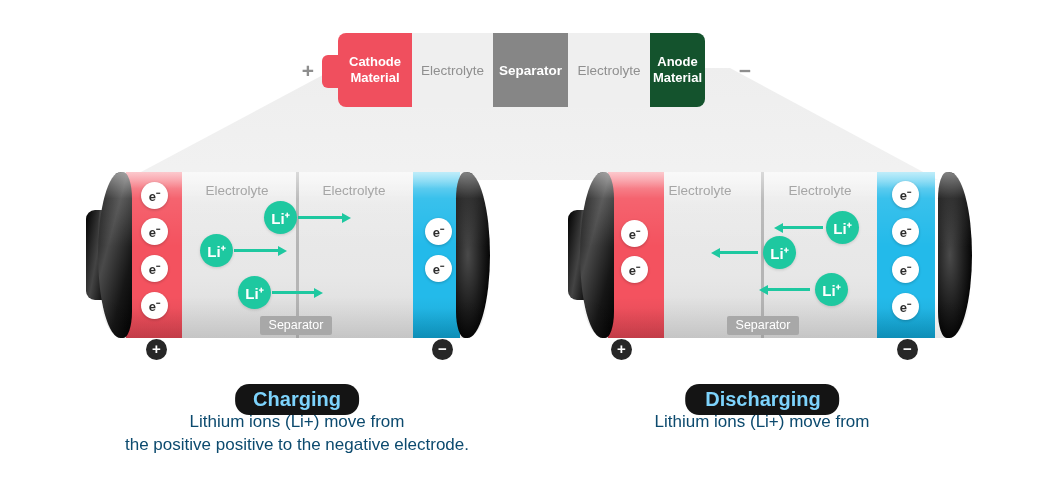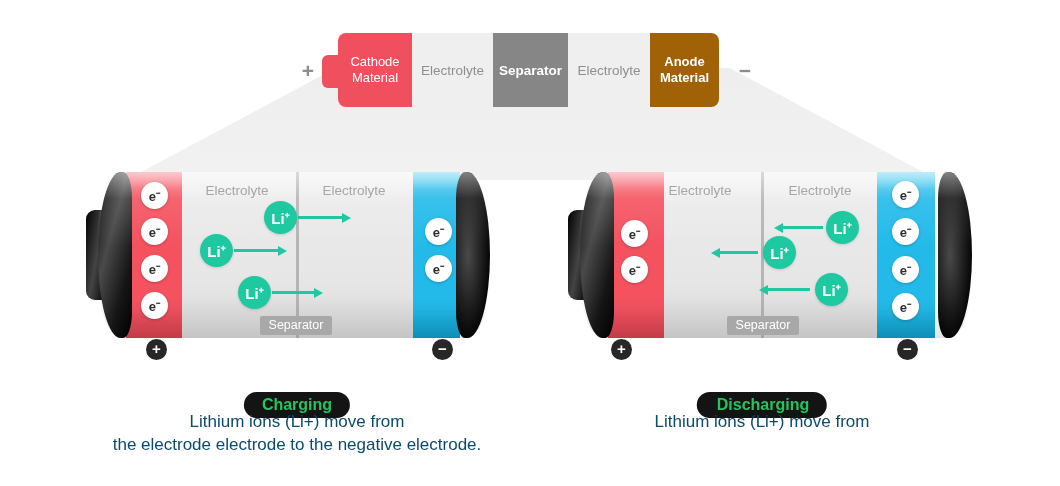--- a/index.html
+++ b/index.html
@@ -10,25 +10,25 @@
   .funnel{position:absolute;left:0;top:0;width:1060px;height:486px;z-index:0;
           clip-path:polygon(336px 68px,730px 68px,938px 180px,126px 180px);
           background:linear-gradient(180deg,#ececec 0%,#f4f4f4 55%,#fafafa 100%);}
 
   
   .topbar{position:absolute;left:0;top:0;z-index:2;}
   .polarity{position:absolute;font-size:21px;font-weight:700;color:#8e8e8e;width:24px;text-align:center;}
   .tab{position:absolute;left:322px;top:55px;width:20px;height:33px;background:#f04f5e;border-radius:6px 0 0 6px;}
   .seg{position:absolute;top:33px;height:74px;display:flex;align-items:center;justify-content:center;
        text-align:center;box-sizing:border-box;padding:0 6px;}
-  .seg.cathode{left:338px;width:74px;background:#f04f5e;color:#fff;font-weight:400;font-size:13px;line-height:16px;border-radius:8px 0 0 8px;}
+  .seg.cathode{left:338px;width:74px;background:#f04f5e;color:#fff;font-weight:700;font-size:13px;line-height:16px;border-radius:8px 0 0 8px;}
   .seg.elec1{left:412px;width:81px;background:#efefef;color:#8f8f8f;font-size:13.5px;}
   .seg.sep{left:493px;width:75px;background:#868686;color:#fff;font-weight:700;font-size:13.5px;}
   .seg.elec2{left:568px;width:82px;background:#efefef;color:#8f8f8f;font-size:13.5px;}
-  .seg.anode{left:650px;width:69px;background:#a16207;color:#fff;font-weight:700;font-size:13px;line-height:16px;border-radius:0 8px 8px 0;}
+  .seg.anode{left:650px;width:55px;background:#14532d;color:#fff;font-weight:700;font-size:13px;line-height:16px;border-radius:0 8px 8px 0;}
 
   
   .battery{position:absolute;top:172px;width:392px;height:166px;z-index:2;}
   .nub{position:absolute;left:-12px;top:38px;width:26px;height:90px;border-radius:9px;
        background:linear-gradient(100deg,#000 0%,#444 45%,#0b0b0b 80%,#000 100%);z-index:1;}
   .cap{position:absolute;top:0;width:34px;height:166px;z-index:3;}
   .cap.left{left:0;border-radius:26px 10px 10px 26px / 95px 30px 30px 95px;
        background:linear-gradient(105deg,#000 0%,#4a4a4a 38%,#161616 72%,#000 100%);}
   .cap.right{left:358px;border-radius:10px 26px 26px 10px / 30px 95px 95px 30px;
        background:radial-gradient(ellipse 70% 55% at 35% 50%,#4a4a4a 0%,#1c1c1c 60%,#000 100%);}
@@ -53,22 +53,22 @@
   .arrow.rt::after{content:'';position:absolute;right:-9px;top:-3.5px;width:0;height:0;
        border-left:9px solid #1ec8a0;border-top:5px solid transparent;border-bottom:5px solid transparent;}
   .arrow.lt::before{content:'';position:absolute;left:-9px;top:-3.5px;width:0;height:0;
        border-right:9px solid #1ec8a0;border-top:5px solid transparent;border-bottom:5px solid transparent;}
 
   
   .terminal{position:absolute;width:21px;height:21px;border-radius:50%;background:#272727;z-index:2;
        color:#fff;font-size:15px;font-weight:700;line-height:20px;text-align:center;}
 
   
-  .mode-badge{position:absolute;top:392px;transform:translateX(-50%);background:#141414;color:#22c55e;
-       font-size:16px;font-weight:700;padding:4px 18px;border-radius:14px;white-space:nowrap;z-index:2;}
+  .mode-badge{position:absolute;top:384px;transform:translateX(-50%);background:#141414;color:#7dd3fc;
+       font-size:20px;font-weight:700;padding:4px 18px;border-radius:14px;white-space:nowrap;z-index:2;}
   .caption{position:absolute;top:410px;width:480px;transform:translateX(-50%);text-align:center;
        font-size:17px;line-height:23px;color:#0c4a6e;z-index:2;}
 </style>
 </head>
 <body>
 
 <div class="canvas">
 
   <div class="funnel"></div>
 
@@ -141,21 +141,21 @@
     <div class="arrow lt" style="left:140px;top:79px;width:38px;"></div>
     <div class="ion" style="left:235px;top:101px;">Li⁺</div>
     <div class="arrow lt" style="left:188px;top:116px;width:42px;"></div>
   </div>
   <div class="terminal" style="left:611px;top:339px;">+</div>
   <div class="terminal" style="left:897px;top:339px;">−</div>
 
   <div class="mode-badge" style="left:297px;">Charging</div>
   <div class="caption" style="left:297px;">
     <div>Lithium ions (Li+) move from</div>
-    <div>the electrode electrode to the negative electrode.</div>
+    <div>the positive positive to the negative electrode.</div>
   </div>
 
   <div class="mode-badge" style="left:762px;padding-left:20px;">Discharging</div>
   <div class="caption" style="left:762px;">
     <div>Lithium ions (Li+) move from</div>
   </div>
 
 </div>
 
 </body></html>

